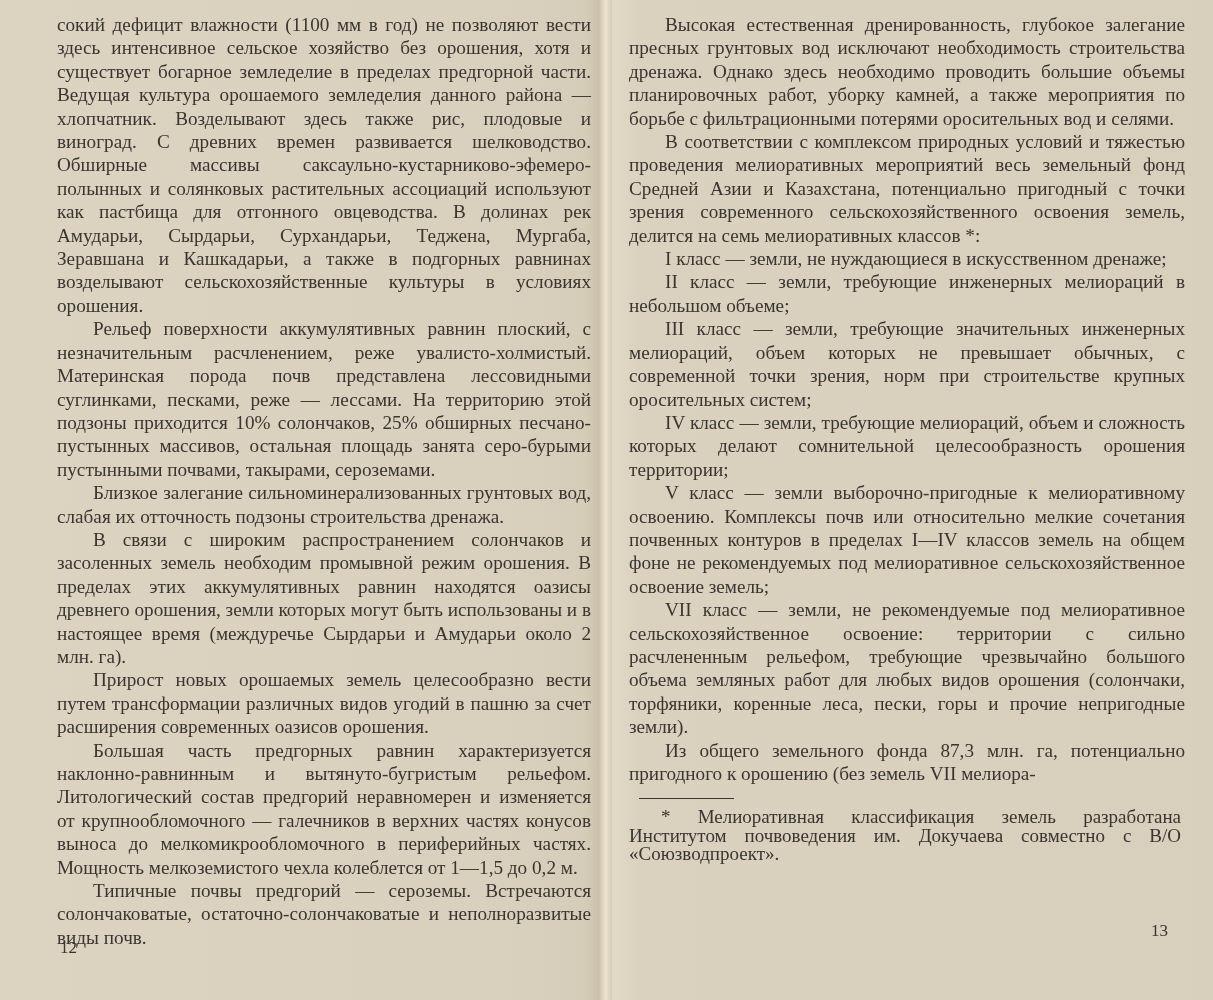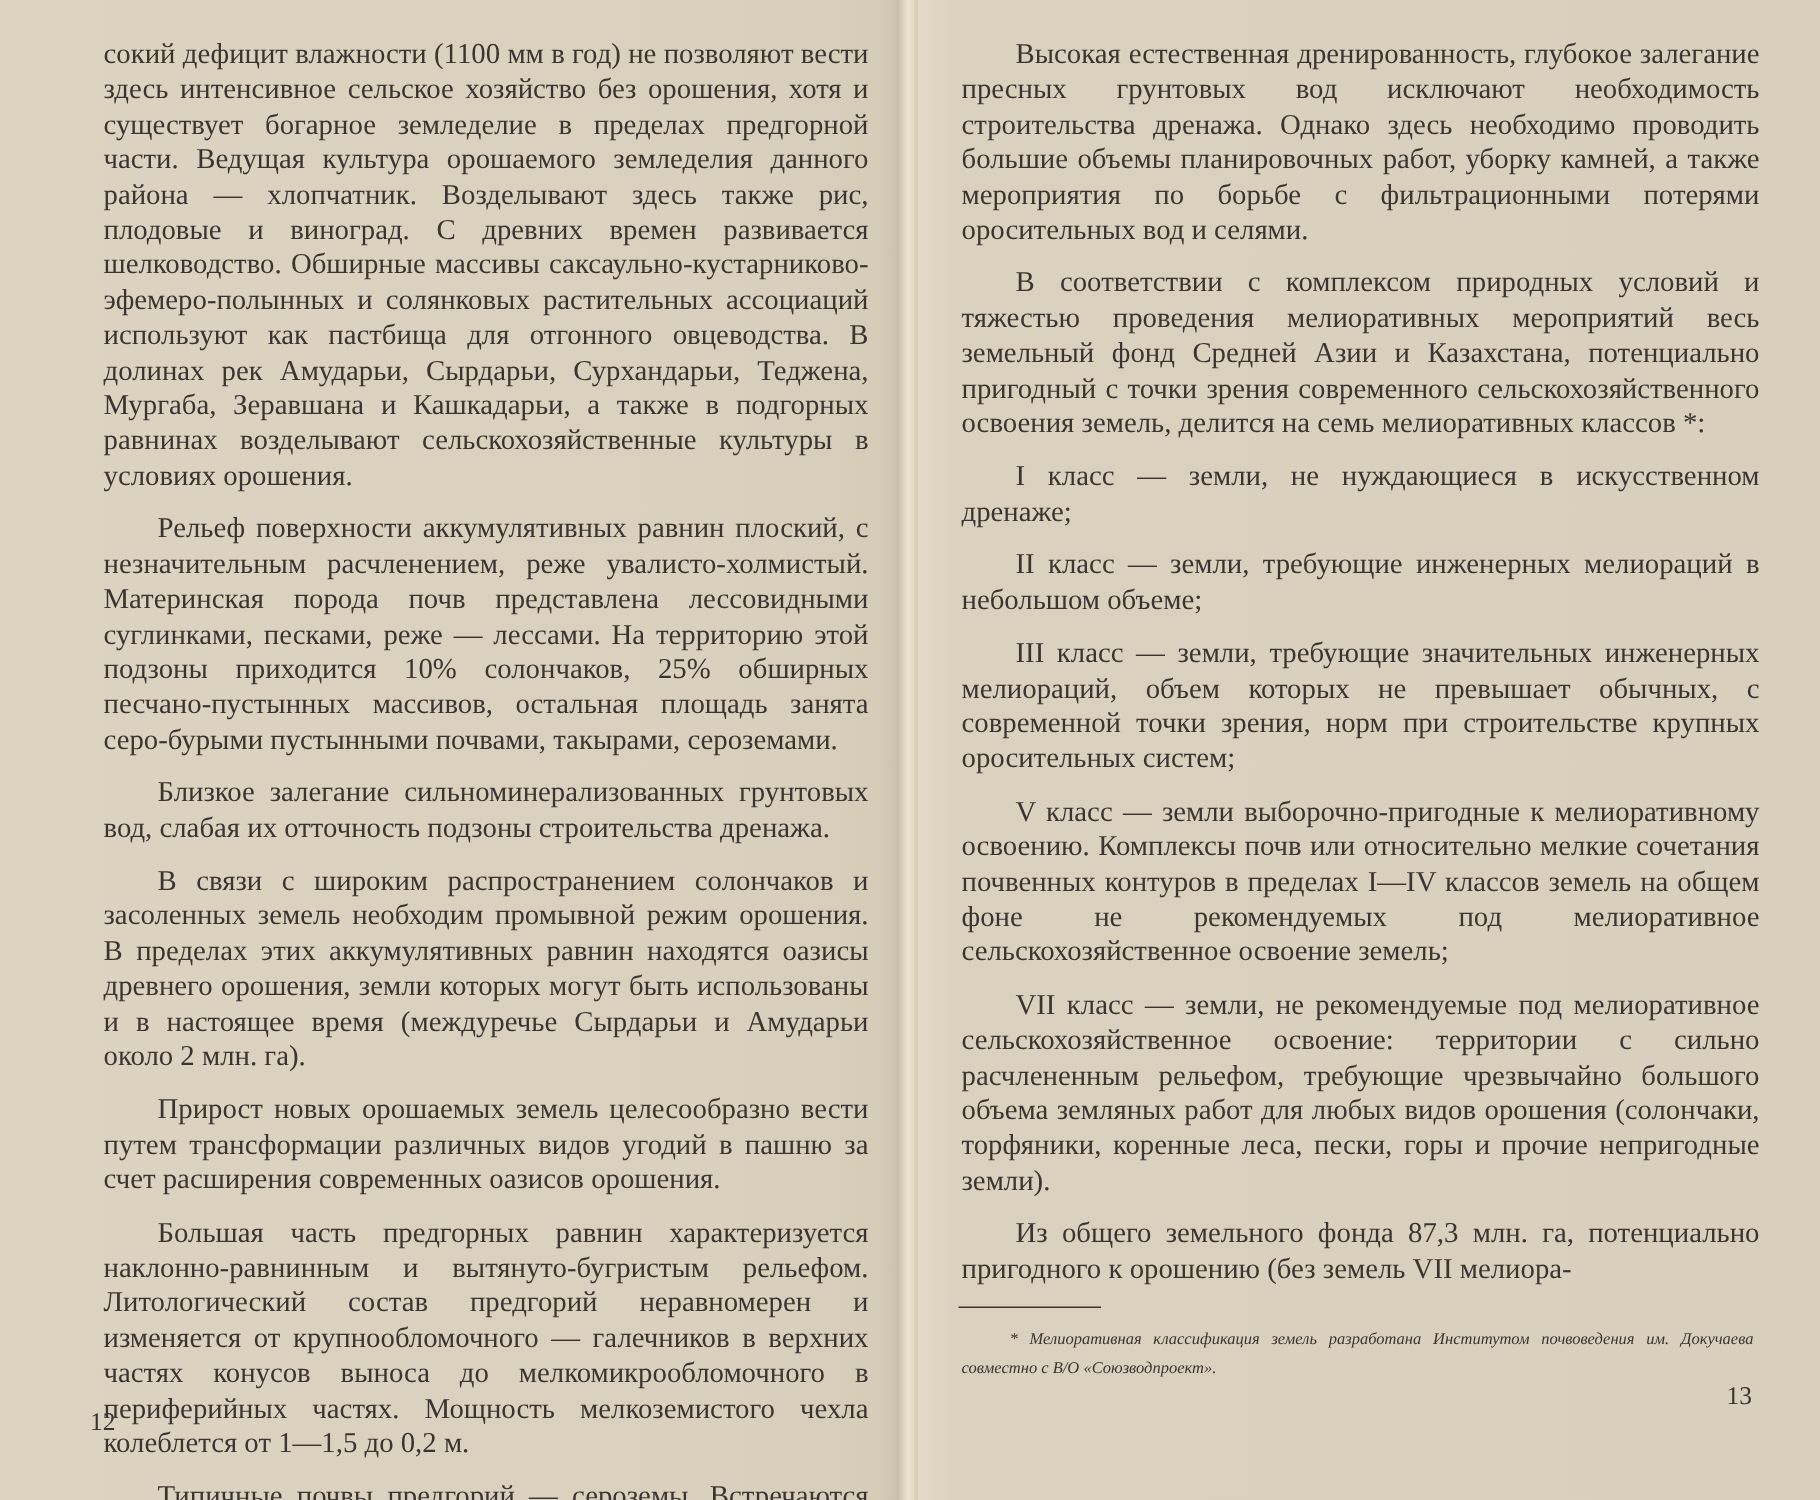--- a/index.html
+++ b/index.html
@@ -25,29 +25,29 @@
   .page.right {
     width: 610px;
     background: linear-gradient(to right, #cfc4ae 0%, #e2d9c6 1.5%, #dad1bf 6%, #d8cfbd 100%);
     padding: 13px 28px 0 26px;
   }
   .gutter {
     position: absolute; left: 598px; top: 0; width: 14px; height: 1000px;
     background: linear-gradient(to right, #c7bca6 0%, #ebe2cf 45%, #f1e8d4 55%, #d2c7b1 100%);
     opacity: 0.85;
   }
-  p { margin: 12px; text-align: justify; text-align-last: left; hyphens: manual; }
+  p { margin: 0; text-align: justify; text-align-last: left; hyphens: manual; }
   p.indent { text-indent: 36px; }
   .footnote-rule {
     width: 95px; height: 0; border-top: 1.5px solid #3a3530;
     margin: 13px 0 9px 10px;
   }
   .footnote {
-    font-size: 11px; line-height: 18.5px; text-indent: 32px;
-    text-align: justify; padding-right: 4px; font-style: italic;
+    font-size: 19px; line-height: 18.5px; text-indent: 32px;
+    text-align: justify; padding-right: 4px;
   }
   .page-number {
     position: absolute; font-size: 17px;
   }
   .left .page-number { left: 60px; top: 936px; }
   .right .page-number { right: 45px; top: 919px; }
 </style>
 </head>
 <body>
 
@@ -63,20 +63,21 @@
     <p class="indent">Типичные почвы предгорий — сероземы. Встречаются солончаковатые, остаточно-солончаковатые и неполноразвитые виды почв.</p>
     <div class="page-number">12</div>
   </div>
 
   <div class="page right">
     <p class="indent">Высокая естественная дренированность, глубокое залегание пресных грунтовых вод исключают необходимость строительства дренажа. Однако здесь необходимо проводить большие объемы планировочных работ, уборку камней, а также мероприятия по борьбе с фильтрационными потерями оросительных вод и селями.</p>
     <p class="indent">В соответствии с комплексом природных условий и тяжестью проведения мелиоративных мероприятий весь земельный фонд Средней Азии и Казахстана, потенциально пригодный с точки зрения современного сельскохозяйственного освоения земель, делится на семь мелиоративных классов *:</p>
     <p class="indent">I класс — земли, не нуждающиеся в искусственном дренаже;</p>
     <p class="indent">II класс — земли, требующие инженерных мелиораций в небольшом объеме;</p>
     <p class="indent">III класс — земли, требующие значительных инженерных мелиораций, объем которых не превышает обычных, с современной точки зрения, норм при строительстве крупных оросительных систем;</p>
+    <p class="indent">IV класс — земли, требующие мелиораций, объем и сложность которых делают сомнительной целесообразность орошения территории;</p>
     <p class="indent">V класс — земли выборочно-пригодные к мелиоративному освоению. Комплексы почв или относительно мелкие сочетания почвенных контуров в пределах I—IV классов земель на общем фоне не рекомендуемых под мелиоративное сельскохозяйственное освоение земель;</p>
     <p class="indent">VII класс — земли, не рекомендуемые под мелиоративное сельскохозяйственное освоение: территории с сильно расчлененным рельефом, требующие чрезвычайно большого объема земляных работ для любых видов орошения (солончаки, торфяники, коренные леса, пески, горы и прочие непригодные земли).</p>
     <p class="indent">Из общего земельного фонда 87,3 млн. га, потенциально пригодного к орошению (без земель VII мелиора-</p>
     <div class="footnote-rule"></div>
     <p class="footnote">* Мелиоративная классификация земель разработана Институтом почвоведения им. Докучаева совместно с В/О «Союзводпроект».</p>
     <div class="page-number">13</div>
   </div>
 
   <div class="gutter"></div>
 </div>

